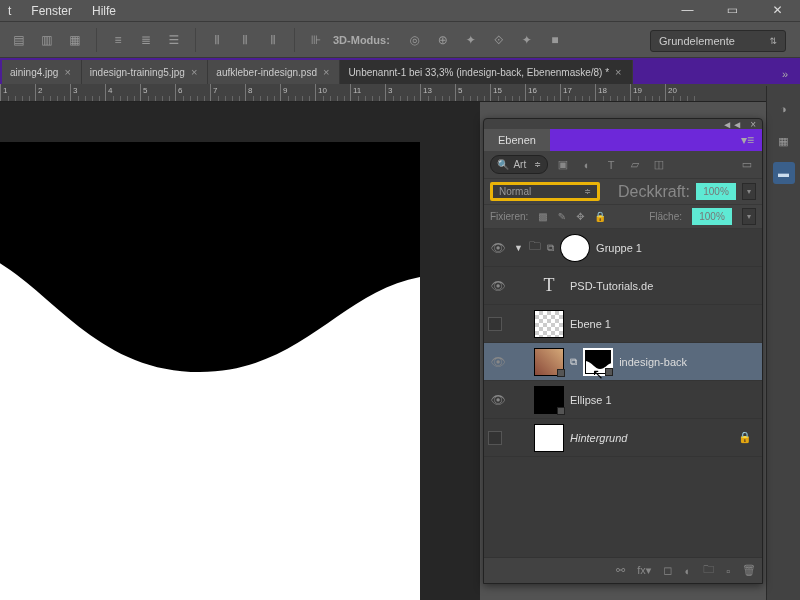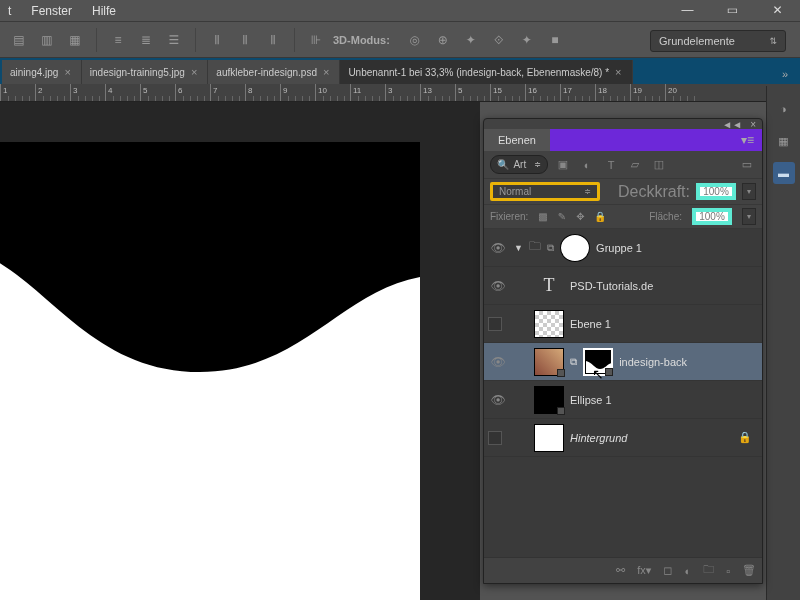--- a/index.html
+++ b/index.html
@@ -7,21 +7,21 @@
 .menubar { height:22px; background:#535353; display:flex; align-items:center; padding:0 8px; gap:20px; border-bottom:1px solid #3a3a3a; }
 .menubar span { color:#e0e0e0; font-size:12px; }
 .winctrl { position:absolute; top:0; right:0; display:flex; background:#535353; }
 .winctrl div { width:45px; height:20px; display:flex; align-items:center; justify-content:center; color:#ddd; font-size:12px; }
 .toolbar { height:36px; background:#535353; display:flex; align-items:center; padding:0 8px; gap:6px; border-bottom:1px solid #383838; }
 .tb { width:22px; height:22px; display:flex; align-items:center; justify-content:center; color:#999; font-size:12px; }
 .sep { width:1px; height:24px; background:#444; margin:0 4px; }
 .mode3d { color:#aaa; font-size:11px; margin-right:8px;font-weight:bold; }
 .workspace-dd { position:absolute; right:14px; top:30px; width:136px; height:22px; background:#3f3f3f; border:1px solid #2a2a2a; border-radius:3px; display:flex; align-items:center; padding:0 8px; color:#ccc; font-size:11px; }
 .workspace-dd .arr { margin-left:auto; font-size:9px; color:#aaa; }
-.tabrow { height:26px; background:#0c4a6e; display:flex; align-items:flex-end; padding-left:2px; }
+.tabrow { height:26px; background:#4c1d95; display:flex; align-items:flex-end; padding-left:2px; }
 .tab { padding:5px 10px 5px 8px; background:#4a4a4a; color:#ccc; font-size:10px; display:flex; align-items:center; gap:6px; border-right:1px solid #383838; height:24px; }
 .tab.active { background:#303030; }
 .tab .x { color:#999; font-size:11px; }
 .tabrow .more { margin-left:auto; padding:4px 12px; color:#aaa; }
 .ruler { height:18px; background:#424242; border-bottom:1px solid #222; position:relative; overflow:hidden; }
 .ruler .ticks { position:absolute; top:0; left:0; right:0; height:100%; display:flex; }
 .ruler .tick { position:relative; width:35px; border-left:1px solid #777; height:100%; }
 .ruler .tick span { position:absolute; top:2px; left:2px; font-size:8px; color:#bbb; }
 .ruler .minor { position:absolute; bottom:0; width:1px; height:5px; background:#666; }
 .canvas-area { position:absolute; top:102px; left:0; width:480px; height:498px; background:#262626; }
@@ -35,21 +35,21 @@
 .lp-tab { height:22px; background:#6d28d9; display:flex; align-items:center; }
 .lp-tab .tt { background:#535353; padding:4px 14px; font-size:11px; color:#ddd; height:100%; display:flex; align-items:center; }
 .lp-tab .menu { margin-left:auto; padding:0 8px; color:#aaa; font-size:12px; }
 .lp-filter { height:28px; display:flex; align-items:center; padding:0 6px; gap:6px; background:#424242; border-bottom:1px solid #383838; }
 .search { width:58px; height:19px; background:#333; border:1px solid #222; border-radius:9px; display:flex; align-items:center; padding:0 6px; color:#bbb; font-size:10px; gap:4px; }
 .filter-ic { width:18px; height:18px; color:#888; display:flex; align-items:center; justify-content:center; font-size:11px; }
 .lp-blend { height:26px; display:flex; align-items:center; padding:0 6px; gap:6px; border-bottom:1px solid #383838; }
 .blend-dd { width:110px; height:19px; background:#3a3a3a; border:3px solid #eab308; color:#999; font-size:10px; padding:0 6px; display:flex; align-items:center; border-radius:2px; }
 .blend-dd .ar { margin-left:auto; font-size:8px; }
 .lp-blend .lbl { color:#888; font-size:16px; margin-left:auto; }
-.pct { width:40px; height:17px; background:#ffffff; color:#777; font-size:10px; display:flex; align-items:center; justify-content:center; border:4px solid #5eead4; }
+.pct { width:40px; height:17px; background:#5eead4; color:#777; font-size:10px; display:flex; align-items:center; justify-content:center; border:4px solid #5eead4; }
 .pctar { width:14px; height:17px; background:#3a3a3a; border:1px solid #2a2a2a; color:#888; font-size:8px; display:flex; align-items:center; justify-content:center; }
 .lp-lock { height:24px; display:flex; align-items:center; padding:0 6px; gap:10px; border-bottom:1px solid #383838; }
 .lp-lock .lbl { color:#888; font-size:10px; }
 .lock-ic { color:#888; font-size:10px; }
 .layers { background:#3a3a3a; }
 .layer { height:38px; border-bottom:1px solid #343434; display:flex; align-items:center; padding:0 4px; gap:6px; }
 .layer.sel { background:#5a6a7d; }
 .vis { width:20px; color:#888; text-align:center; font-size:12px; }
 .chk { width:14px; height:14px; border:1px solid #555; background:#333; }
 .thumb { width:30px; height:28px; background:#fff; border:1px solid #000; position:relative; }

